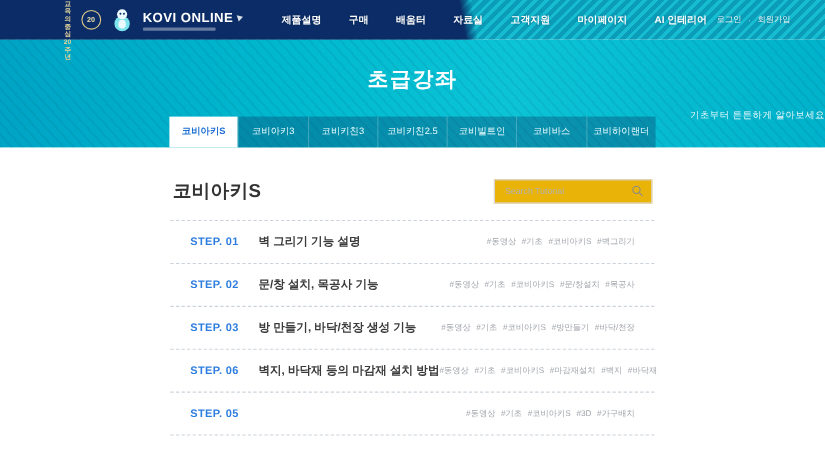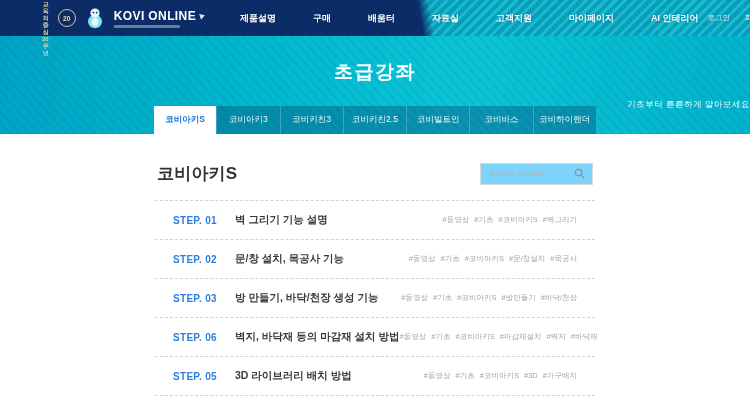--- a/index.html
+++ b/index.html
@@ -3,39 +3,39 @@
 <meta charset="utf-8">
 <style>
   html,body{margin:0;padding:0;}
   body{
     width:750px;height:420px;overflow:hidden;background:#fff;
     font-family:"Liberation Sans","DejaVu Sans",sans-serif;
   }
   
   .topnav{
     height:36px;display:flex;align-items:center;gap:9px;
-    padding-left:42px;position:relative;z-index:3;
+    padding-left:58px;position:relative;z-index:3;
     background:
       linear-gradient(80deg,#0b2c66 0,#0b2c66 56%,rgba(11,44,102,0) 57.5%),
       repeating-linear-gradient(135deg,#16bdd0 0 3px,#0a9cb8 3px 7px);
   }
   .badge{ text-align:right;font-size:6px;line-height:7px;color:#e6d69c;font-weight:bold;}
   .emblem{
     width:16px;height:16px;border:1px solid #dcc887;border-radius:50%;
     color:#eee0ab;font-size:6.5px;font-weight:bold;
     display:flex;align-items:center;justify-content:center;flex-shrink:0;
   }
   .mascot{width:20px;height:22px;flex-shrink:0;}
   .logo{display:flex;flex-direction:column;color:#fff;}
   .logo-row{display:flex;align-items:center;gap:4px;}
   .logo-text{font-size:12px;font-weight:bold;letter-spacing:.4px;white-space:nowrap;}
   .logo-accent{width:0;height:0;border-left:5px solid rgba(255,255,255,.85);
     border-top:3px solid transparent;border-bottom:3px solid transparent;transform:rotate(-18deg);}
   .logo-tagline{margin-top:2px;height:3px;width:66px;background:rgba(255,255,255,.38);border-radius:1px;}
-  .menu{display:flex;gap:37px;margin-left:26px;}
+  .menu{display:flex;gap:25px;margin-left:26px;}
   .menu-item{font-size:9px;font-weight:bold;color:#fff;cursor:pointer;white-space:nowrap;text-shadow:0 0 2px rgba(0,30,60,.35);}
   .auth{margin-left:auto;margin-right:56px;display:flex;align-items:center;gap:6px;
     font-size:7.5px;color:rgba(255,255,255,.92);white-space:nowrap;text-shadow:0 0 2px rgba(0,30,60,.35);}
   .auth-sep{opacity:.7;}
   
   .hero{
     height:98px;position:relative;
     background:linear-gradient(95deg,#00a3c4 0%,#00b9cf 35%,#0cc4d6 62%,#00b2cb 100%);
   }
   .hero::before{
@@ -52,22 +52,22 @@
   .tab{flex:1;height:28px;display:flex;align-items:center;justify-content:center;
     font-size:8.5px;color:#eafcff;background:rgba(8,62,104,.36);
     border-left:1px solid rgba(255,255,255,.22);cursor:pointer;white-space:nowrap;}
   .tab:first-child{border-left:none;}
   .tab.active{background:#fff;color:#1d6fd4;font-weight:bold;}
   
   .container{width:440px;margin:0 auto;}
   .content-header{display:flex;align-items:center;justify-content:space-between;
     padding:28px 2px 15px 2px;}
   .section-title{font-size:17px;font-weight:bold;color:#333;letter-spacing:.2px;}
-  .search-box{width:113px;height:22px;border:1px solid #d8d8d8;display:flex;
-    align-items:center;padding:0 7px;background:#7dd3fc;box-sizing:border-box;}
+  .search-box{width:144px;height:22px;border:1px solid #d8d8d8;display:flex;
+    align-items:center;padding:0 7px;background:#eab308;box-sizing:border-box;}
   .search-input{border:none;outline:none;flex:1;min-width:0;font-size:8px;color:#555;
     font-family:inherit;background:transparent;}
   .search-input::placeholder{color:#b3b3b3;}
   .search-icon{flex-shrink:0;display:flex;align-items:center;}
   .steps{border-top:1px dashed #ccd3dc;}
   .step-row{height:38px;display:flex;align-items:center;
     border-bottom:1px dashed #ccd3dc;padding:0 18px;cursor:pointer;}
   .step-no{color:#2e7de0;font-weight:bold;font-size:10px;width:52px;flex-shrink:0;letter-spacing:.3px;}
   .step-title{font-size:10.5px;color:#3a3a3a;font-weight:bold;margin-left:10px;white-space:nowrap;}
   .step-tags{margin-left:auto;font-size:7.5px;color:#a0a4aa;white-space:nowrap;word-spacing:3px;}
@@ -159,17 +159,16 @@
       <span class="step-title">방 만들기, 바닥/천장 생성 기능</span>
       <span class="step-tags">#동영상 #기초 #코비아키S #방만들기 #바닥/천장</span>
     </div>
     <div class="step-row">
       <span class="step-no">STEP. 06</span>
       <span class="step-title">벽지, 바닥재 등의 마감재 설치 방법</span>
       <span class="step-tags">#동영상 #기초 #코비아키S #마감재설치 #벽지 #바닥재</span>
     </div>
     <div class="step-row">
       <span class="step-no">STEP. 05</span>
-      <span class="step-title">3D 라이브러리 배치 방법</span>
       <span class="step-tags">#동영상 #기초 #코비아키S #3D #가구배치</span>
     </div>
   </div>
 </main>
 
 </body></html>

